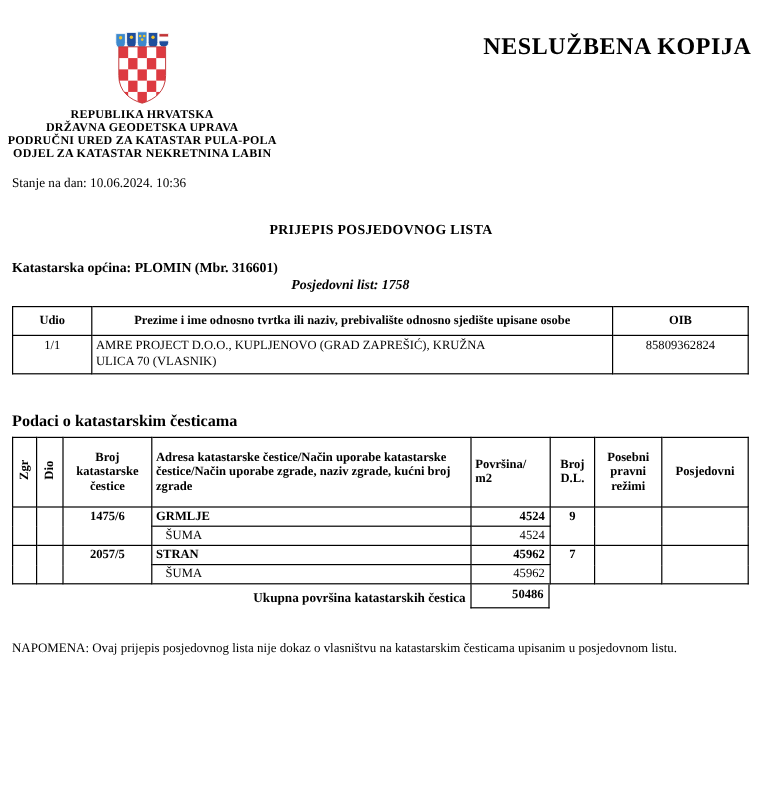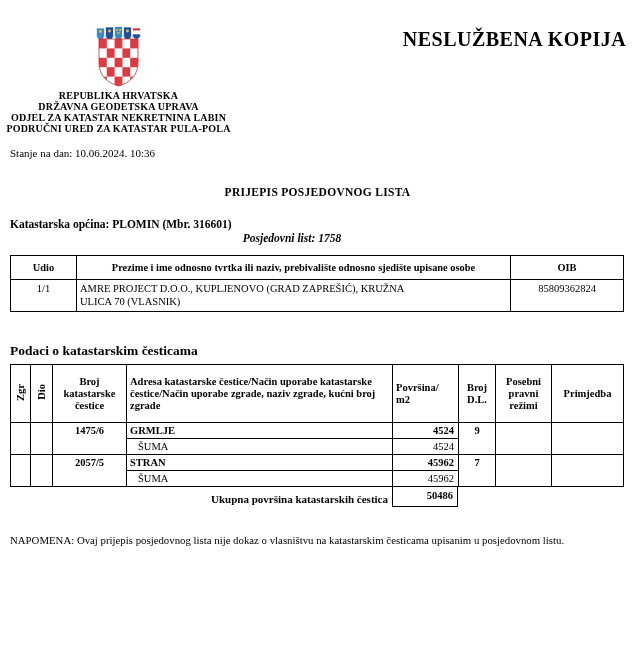--- a/index.html
+++ b/index.html
@@ -86,22 +86,22 @@
       <rect x="4" y="51.6" width="7.8" height="9.4"></rect>
         <rect x="19.6" y="51.6" width="7.8" height="9.4"></rect>
         <rect x="35.2" y="51.6" width="7.8" height="9.4"></rect>
     </g>
     <path d="M4,14 H43 V38 C43,51 34,58 23.5,61 C13,58 4,51 4,38 Z" fill="none" stroke="#c23436" stroke-width="0.8"></path>
   </svg>
 
   <div class="org">
     <div>REPUBLIKA HRVATSKA</div>
     <div>DRŽAVNA GEODETSKA UPRAVA</div>
+    <div>PODRUČNI URED ZA KATASTAR PULA-POLA</div>
     <div>ODJEL ZA KATASTAR NEKRETNINA LABIN</div>
-    <div>PODRUČNI URED ZA KATASTAR PULA-POLA</div>
   </div>
 
   <div class="status-line">Stanje na dan: 10.06.2024. 10:36</div>
 
   <div class="doc-title">PRIJEPIS POSJEDOVNOG LISTA</div>
 
   <div class="kat-opcina">Katastarska općina: PLOMIN (Mbr. 316601)</div>
   <div class="posj-list">Posjedovni list: 1758</div>
 
   <div class="t1-wrap">
@@ -144,21 +144,21 @@
       </colgroup>
       <thead>
         <tr style="height:58px">
           <th><span class="vtext">Zgr</span></th>
           <th><span class="vtext">Dio</span></th>
           <th>Broj katastarske čestice</th>
           <th class="left">Adresa katastarske čestice/Način uporabe katastarske čestice/Način uporabe zgrade, naziv zgrade, kućni broj zgrade</th>
           <th class="left">Površina/ m2</th>
           <th>Broj D.L.</th>
           <th>Posebni pravni režimi</th>
-          <th>Primjedba</th>
+          <th>Posjedovni</th>
         </tr>
       </thead>
       <tbody>
         <tr>
           <td class="c" rowspan="2"></td>
           <td class="c" rowspan="2"></td>
           <td class="c bold" rowspan="2">1475/6</td>
           <td class="bold">GRMLJE</td>
           <td class="num bold">4524</td>
           <td class="c bold" rowspan="2">9</td>

